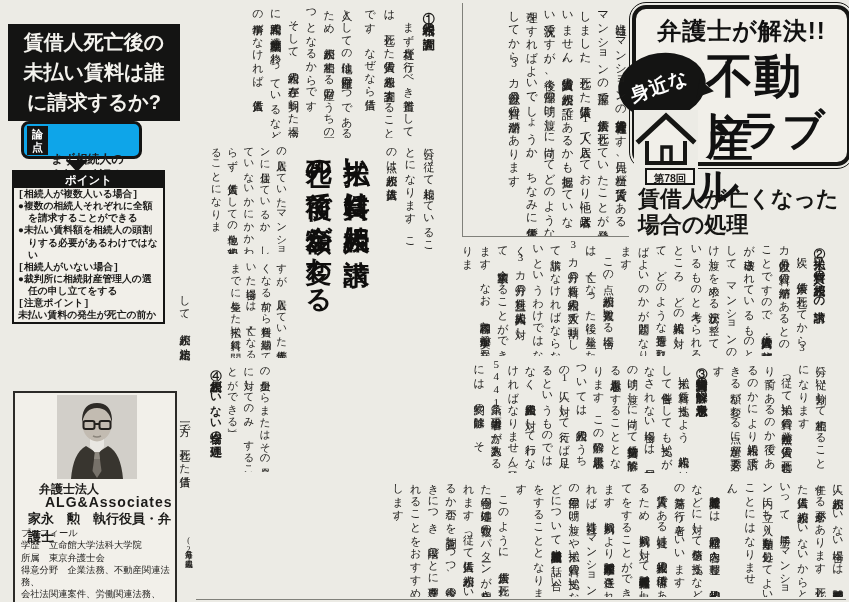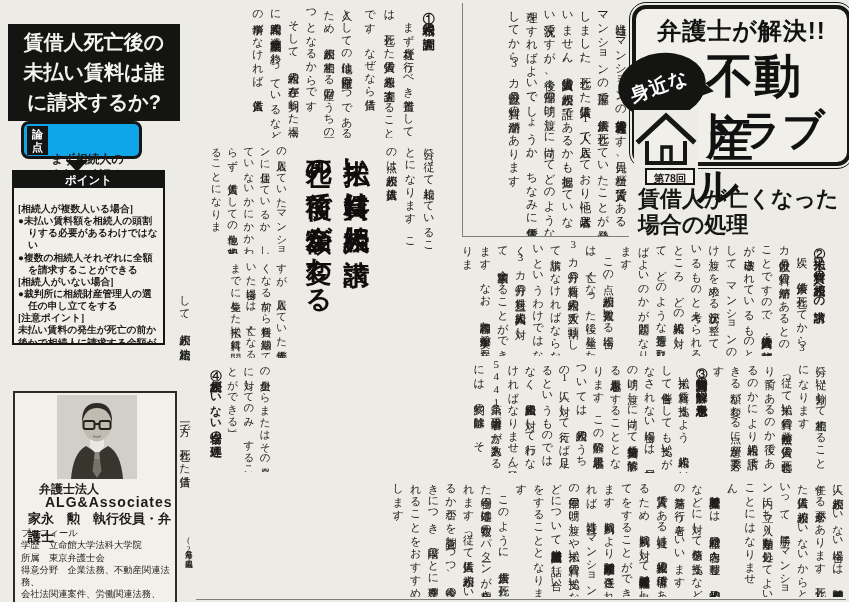--- a/index.html
+++ b/index.html
@@ -18,25 +18,25 @@
      text-align:center;white-space:pre-line;padding-top:3px;box-sizing:border-box;}
   .ronten{left:21px;top:121px;width:121px;height:38px;border:3px solid #141413;border-radius:8px;
      background:#0ea5e9;display:flex;align-items:flex-start;box-sizing:border-box;}
   .ronten-badge{width:17px;background:#141413;color:#fff;font-family:"Liberation Sans",sans-serif;
      font-weight:700;font-size:11px;line-height:1.15;margin:2px 3px 2px 3px;padding:2px 2px;
      word-break:break-all;text-align:center;}
   .ronten-text{font-family:"Liberation Sans",sans-serif;font-weight:700;font-size:12px;
      line-height:1.3;white-space:pre-line;margin-top:28px;}
   .down-arrow{left:66px;top:160px;width:0;height:0;border-left:11px solid transparent;
      border-right:11px solid transparent;border-top:12px solid #141413;}
-  .pointbox{left:12px;top:170px;width:153px;height:175px;border:2px solid #141413;
+  .pointbox{left:12px;top:170px;width:153px;height:154px;border:2px solid #141413;
      background:#f1efe9;box-sizing:border-box;overflow:hidden;}
   .pointbox-title{background:#141413;color:#fff;font-family:"Liberation Sans",sans-serif;
      font-weight:700;font-size:11.5px;text-align:center;height:16px;line-height:16px;}
-  .pointbox-body{padding:15px 4px;font-family:Liberation Serif, serif;font-weight:700;
+  .pointbox-body{padding:1px 4px;font-family:Liberation Mono, monospace;font-weight:700;
      font-size:9.8px;line-height:1.24;}
   .pt-hang{padding-left:10px;text-indent:-10px;}
   .lawyerbox{left:13px;top:391px;width:164px;height:245px;border:2px solid #2c2b28;
      background:#f2f0ea;box-sizing:border-box;}
   .photo{position:absolute;left:42px;top:2px;width:80px;height:84px;}
   .firm{position:absolute;left:24px;top:88px;font-weight:700;font-size:12px;
      font-family:"Liberation Sans",sans-serif;}
   .firm-en{position:absolute;left:30px;top:101px;font-weight:700;font-size:14px;
      letter-spacing:1px;font-family:"Liberation Sans",sans-serif;}
   .lname{position:absolute;left:13px;top:117px;font-weight:700;font-size:13px;
@@ -83,22 +83,22 @@
   <div class="ronten-text">まず相続人の
 有無を確認する</div>
 </div>
 
 <div class="abs down-arrow"></div>
 
 <div class="abs pointbox">
   <div class="pointbox-title">ポイント</div>
   <div class="pointbox-body">
     <div>[相続人が複数人いる場合]</div>
+    <div class="pt-hang">●複数の相続人それぞれに全額を請求することができる</div>
     <div class="pt-hang">●未払い賃料額を相続人の頭割りする必要があるわけではない</div>
-    <div class="pt-hang">●複数の相続人それぞれに全額を請求することができる</div>
     <div>[相続人がいない場合]</div>
     <div class="pt-hang">●裁判所に相続財産管理人の選任の申し立てをする</div>
     <div>[注意ポイント]</div>
     <div>未払い賃料の発生が死亡の前か後かで相続人に請求する金額が変わってくるので要注意</div>
   </div>
 </div>
 
 <div class="abs lawyerbox">
   <svg class="photo" viewBox="0 0 80 84">
     <rect width="80" height="84" fill="#d2cfc9"></rect>

